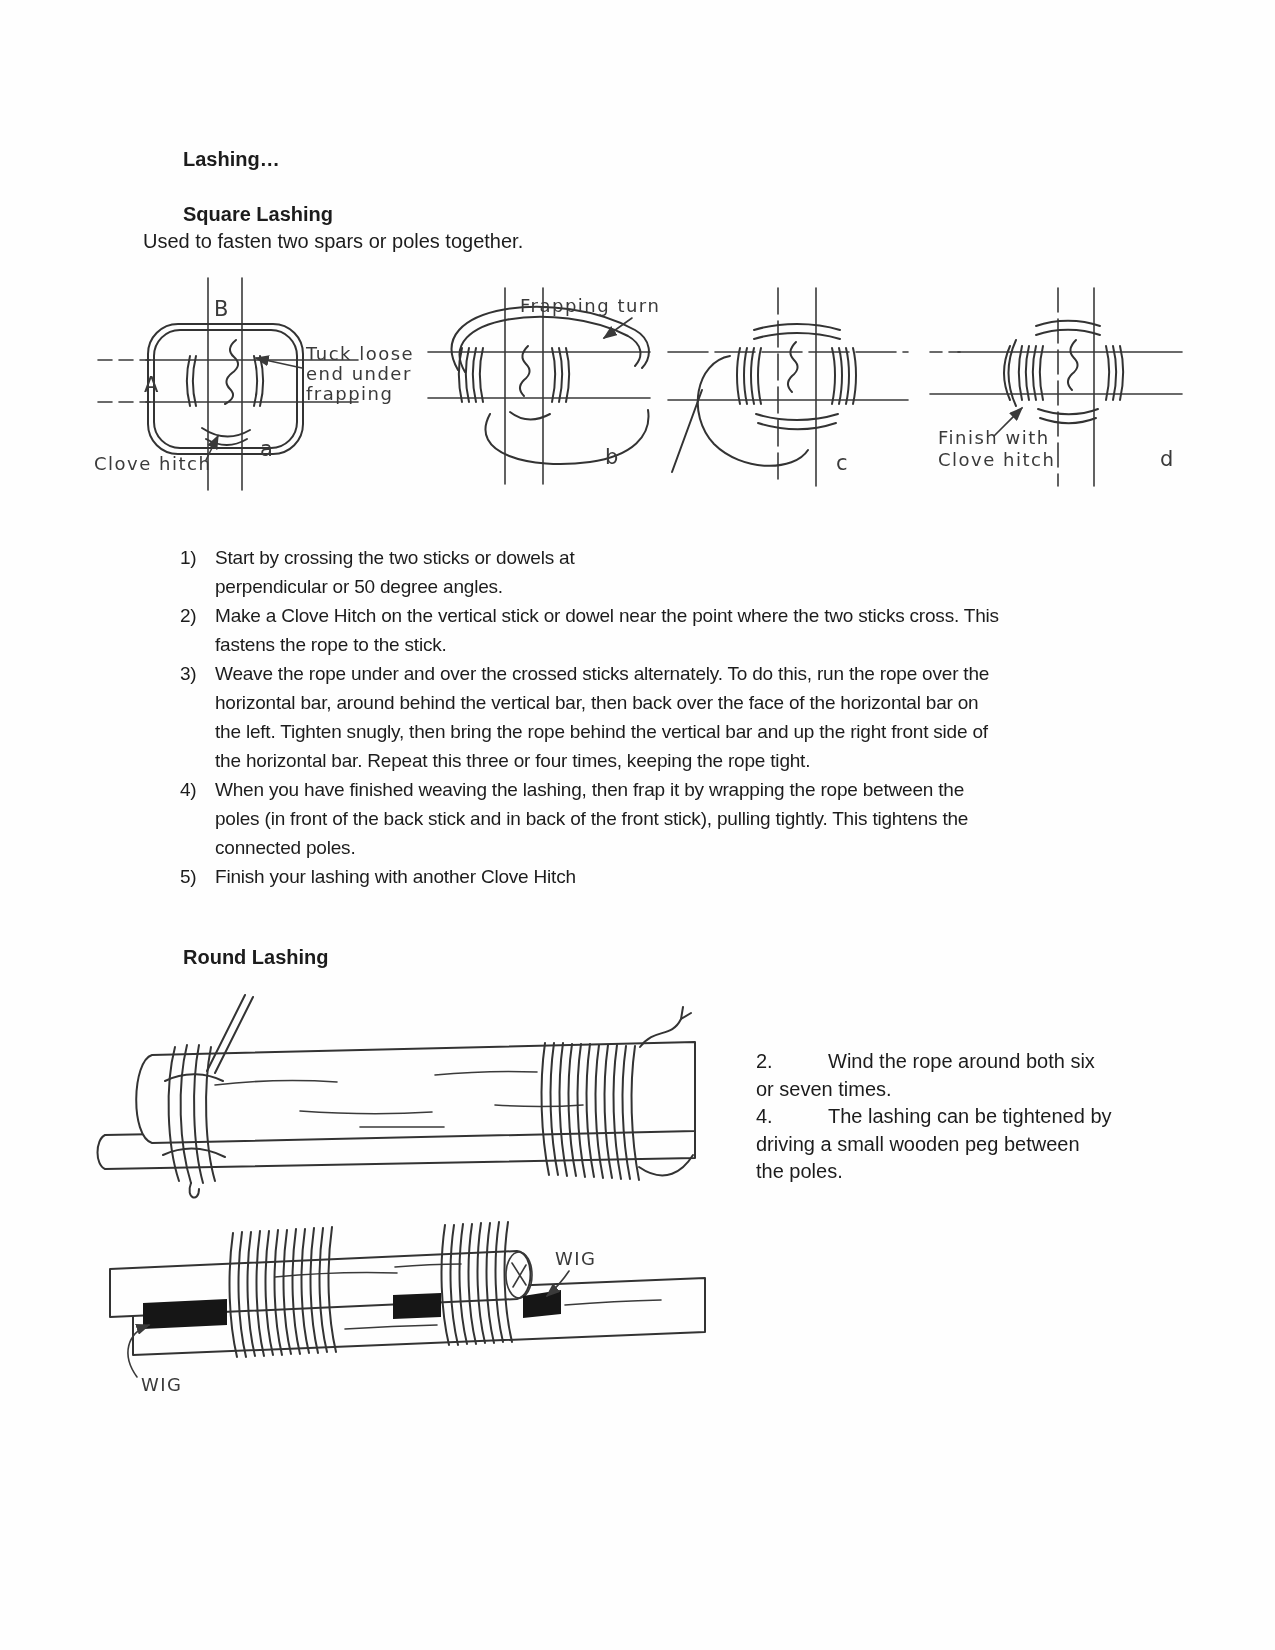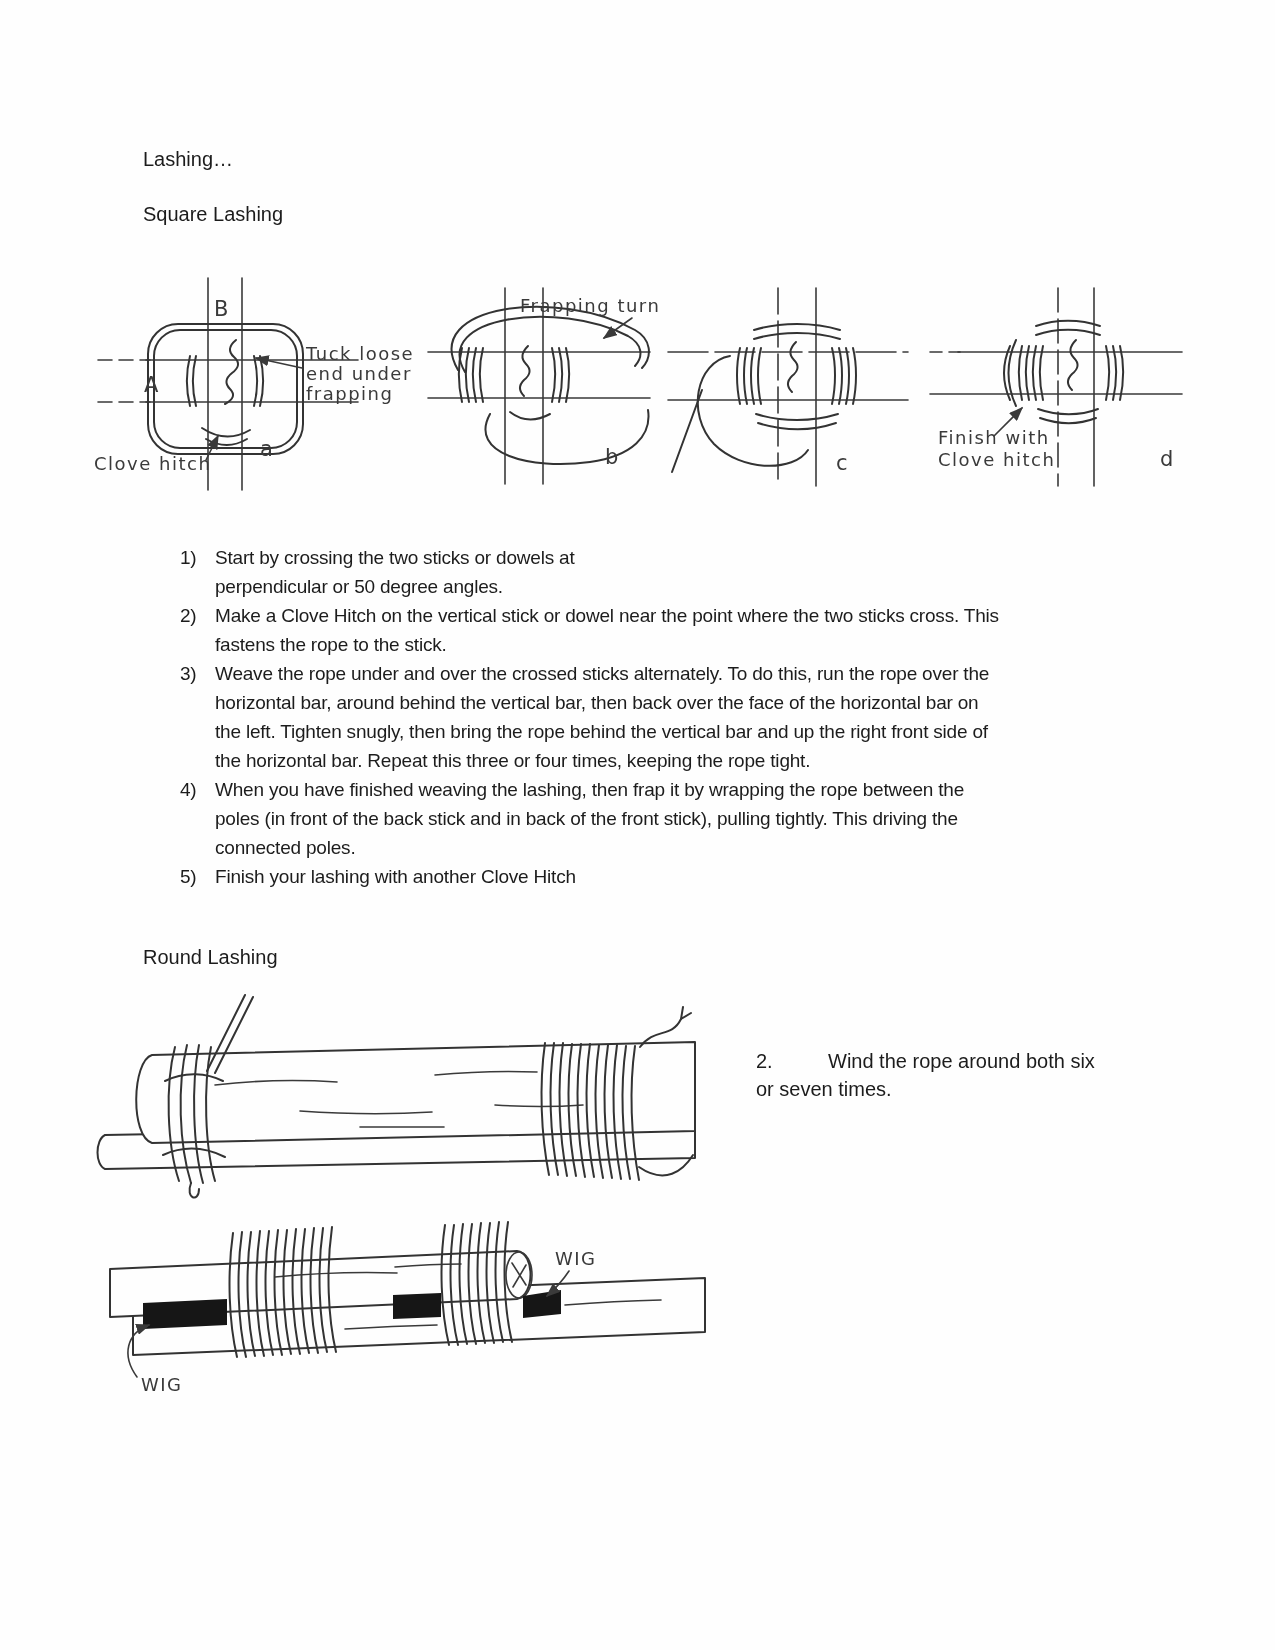--- a/index.html
+++ b/index.html
@@ -6,21 +6,21 @@
   .page{
     position:relative;
     width:1275px;height:1650px;
     margin:0 auto;
     background:#fefefe;
     font-family:"Liberation Sans",sans-serif;
     color:#1c1c1c;
     overflow:hidden;
   }
   .abs{position:absolute;}
-  .h-bold{font-size:20px;font-weight:400;line-height:26px;}
+  .h-bold{font-size:20px;font-weight:700;line-height:26px;margin-left:40px;}
   .body-text{font-size:20px;font-weight:400;line-height:26px;}
 
   
   .sq-steps{left:180px;top:543px;width:915px;font-size:19px;line-height:29px;letter-spacing:-0.2px;}
   .sq-item{display:flex;}
   .sq-num{flex:0 0 35px;}
   .sq-text{flex:1;white-space:pre-line;}
 
   
   .rd-steps{left:756px;top:1048px;width:368px;font-size:20px;line-height:27.5px;}
@@ -37,20 +37,21 @@
   .hand-big{font-family:"DejaVu Sans",sans-serif;font-size:21px;letter-spacing:1px;fill:#3a3a3a;}
 </style>
 </head>
 <body>
 
 <div class="page">
 
   <div class="abs h-bold" style="left:143px;top:146px;">Lashing…</div>
 
   <div class="abs h-bold" style="left:143px;top:201px;">Square Lashing</div>
+  <div class="abs body-text" style="left:143px;top:228px;">Used to fasten two spars or poles together.</div>
 
   <svg class="abs" style="left:90px;top:272px;" width="1100" height="228" viewBox="0 0 1100 228">
     <defs>
       <marker id="ah" markerWidth="9" markerHeight="7" refX="8" refY="3.5" orient="auto">
         <path d="M0,0 L9,3.5 L0,7 Z" fill="#3a3a3a"></path>
       </marker>
     </defs>
 
     <g>
       <path class="ink-thin" d="M118,6 V218"></path>
@@ -165,21 +166,21 @@
     <div class="sq-item">
       <span class="sq-num">3)</span>
       <span class="sq-text">Weave the rope under and over the crossed sticks alternately.  To do this, run the rope over the
 horizontal bar, around behind the vertical bar, then back over the face of the horizontal bar on
 the left. Tighten snugly, then bring the rope behind the vertical bar and up the right front side of
 the horizontal bar. Repeat this three or four times, keeping the rope tight.</span>
     </div>
     <div class="sq-item">
       <span class="sq-num">4)</span>
       <span class="sq-text">When you have finished weaving the lashing, then frap it by wrapping the rope between the
-poles (in front of the back stick and in back of the front stick), pulling tightly. This driving the
+poles (in front of the back stick and in back of the front stick), pulling tightly. This tightens the
 connected poles.</span>
     </div>
     <div class="sq-item">
       <span class="sq-num">5)</span>
       <span class="sq-text">Finish your lashing with another Clove Hitch</span>
     </div>
   </div>
 
   <div class="abs h-bold" style="left:143px;top:944px;">Round Lashing</div>
 
@@ -272,15 +273,18 @@
       <text class="hand" x="460" y="280" font-size="16">WIG</text>
       <path class="ink-thin" d="M474,286 C466,298 460,304 452,311" marker-end="url(#ah2)"></path>
       <text class="hand" x="46" y="406" font-size="16">WIG</text>
       <path class="ink-thin" d="M42,392 C26,370 32,348 54,340" marker-end="url(#ah2)"></path>
     </g>
   </svg>
 
   <div class="abs rd-steps">
     <p class="rd-item"><span class="rd-num">2.</span><span>Wind the rope around both six
 or seven times.</span></p>
+    <p class="rd-item"><span class="rd-num">4.</span><span>The lashing can be tightened by
+driving a small wooden peg between
+the poles.</span></p>
   </div>
 
 </div>
 
 </body></html>

